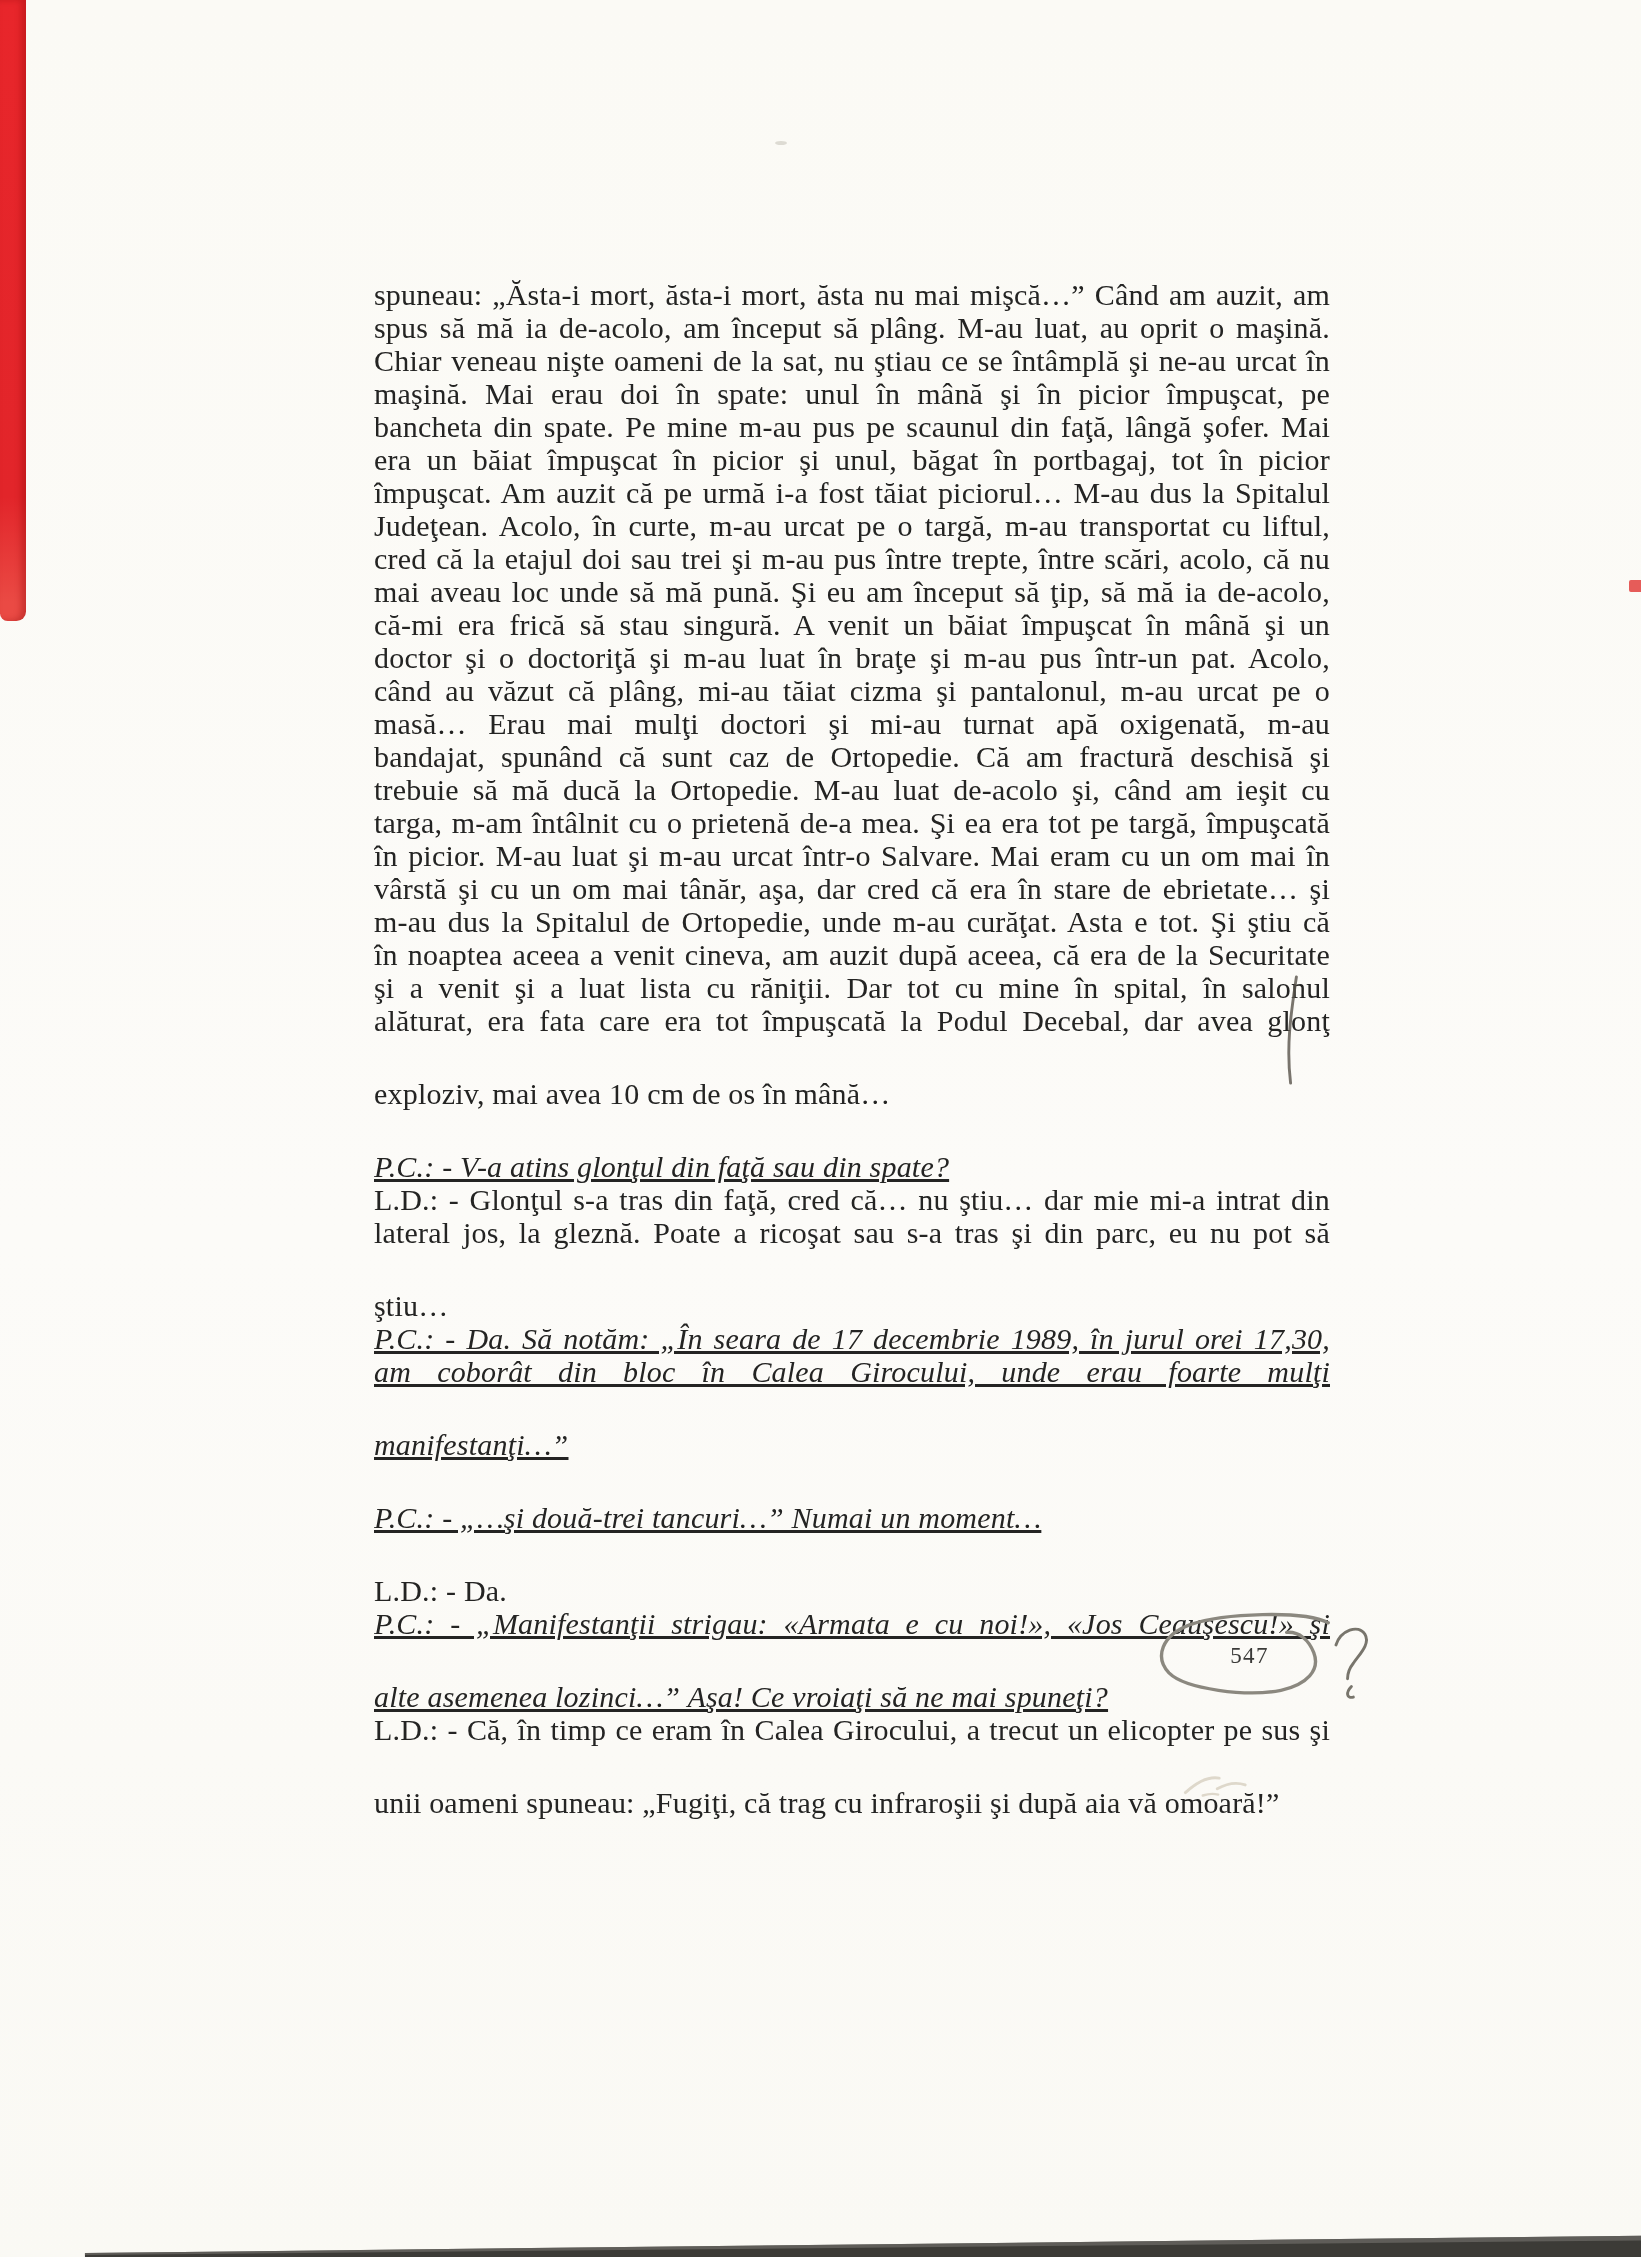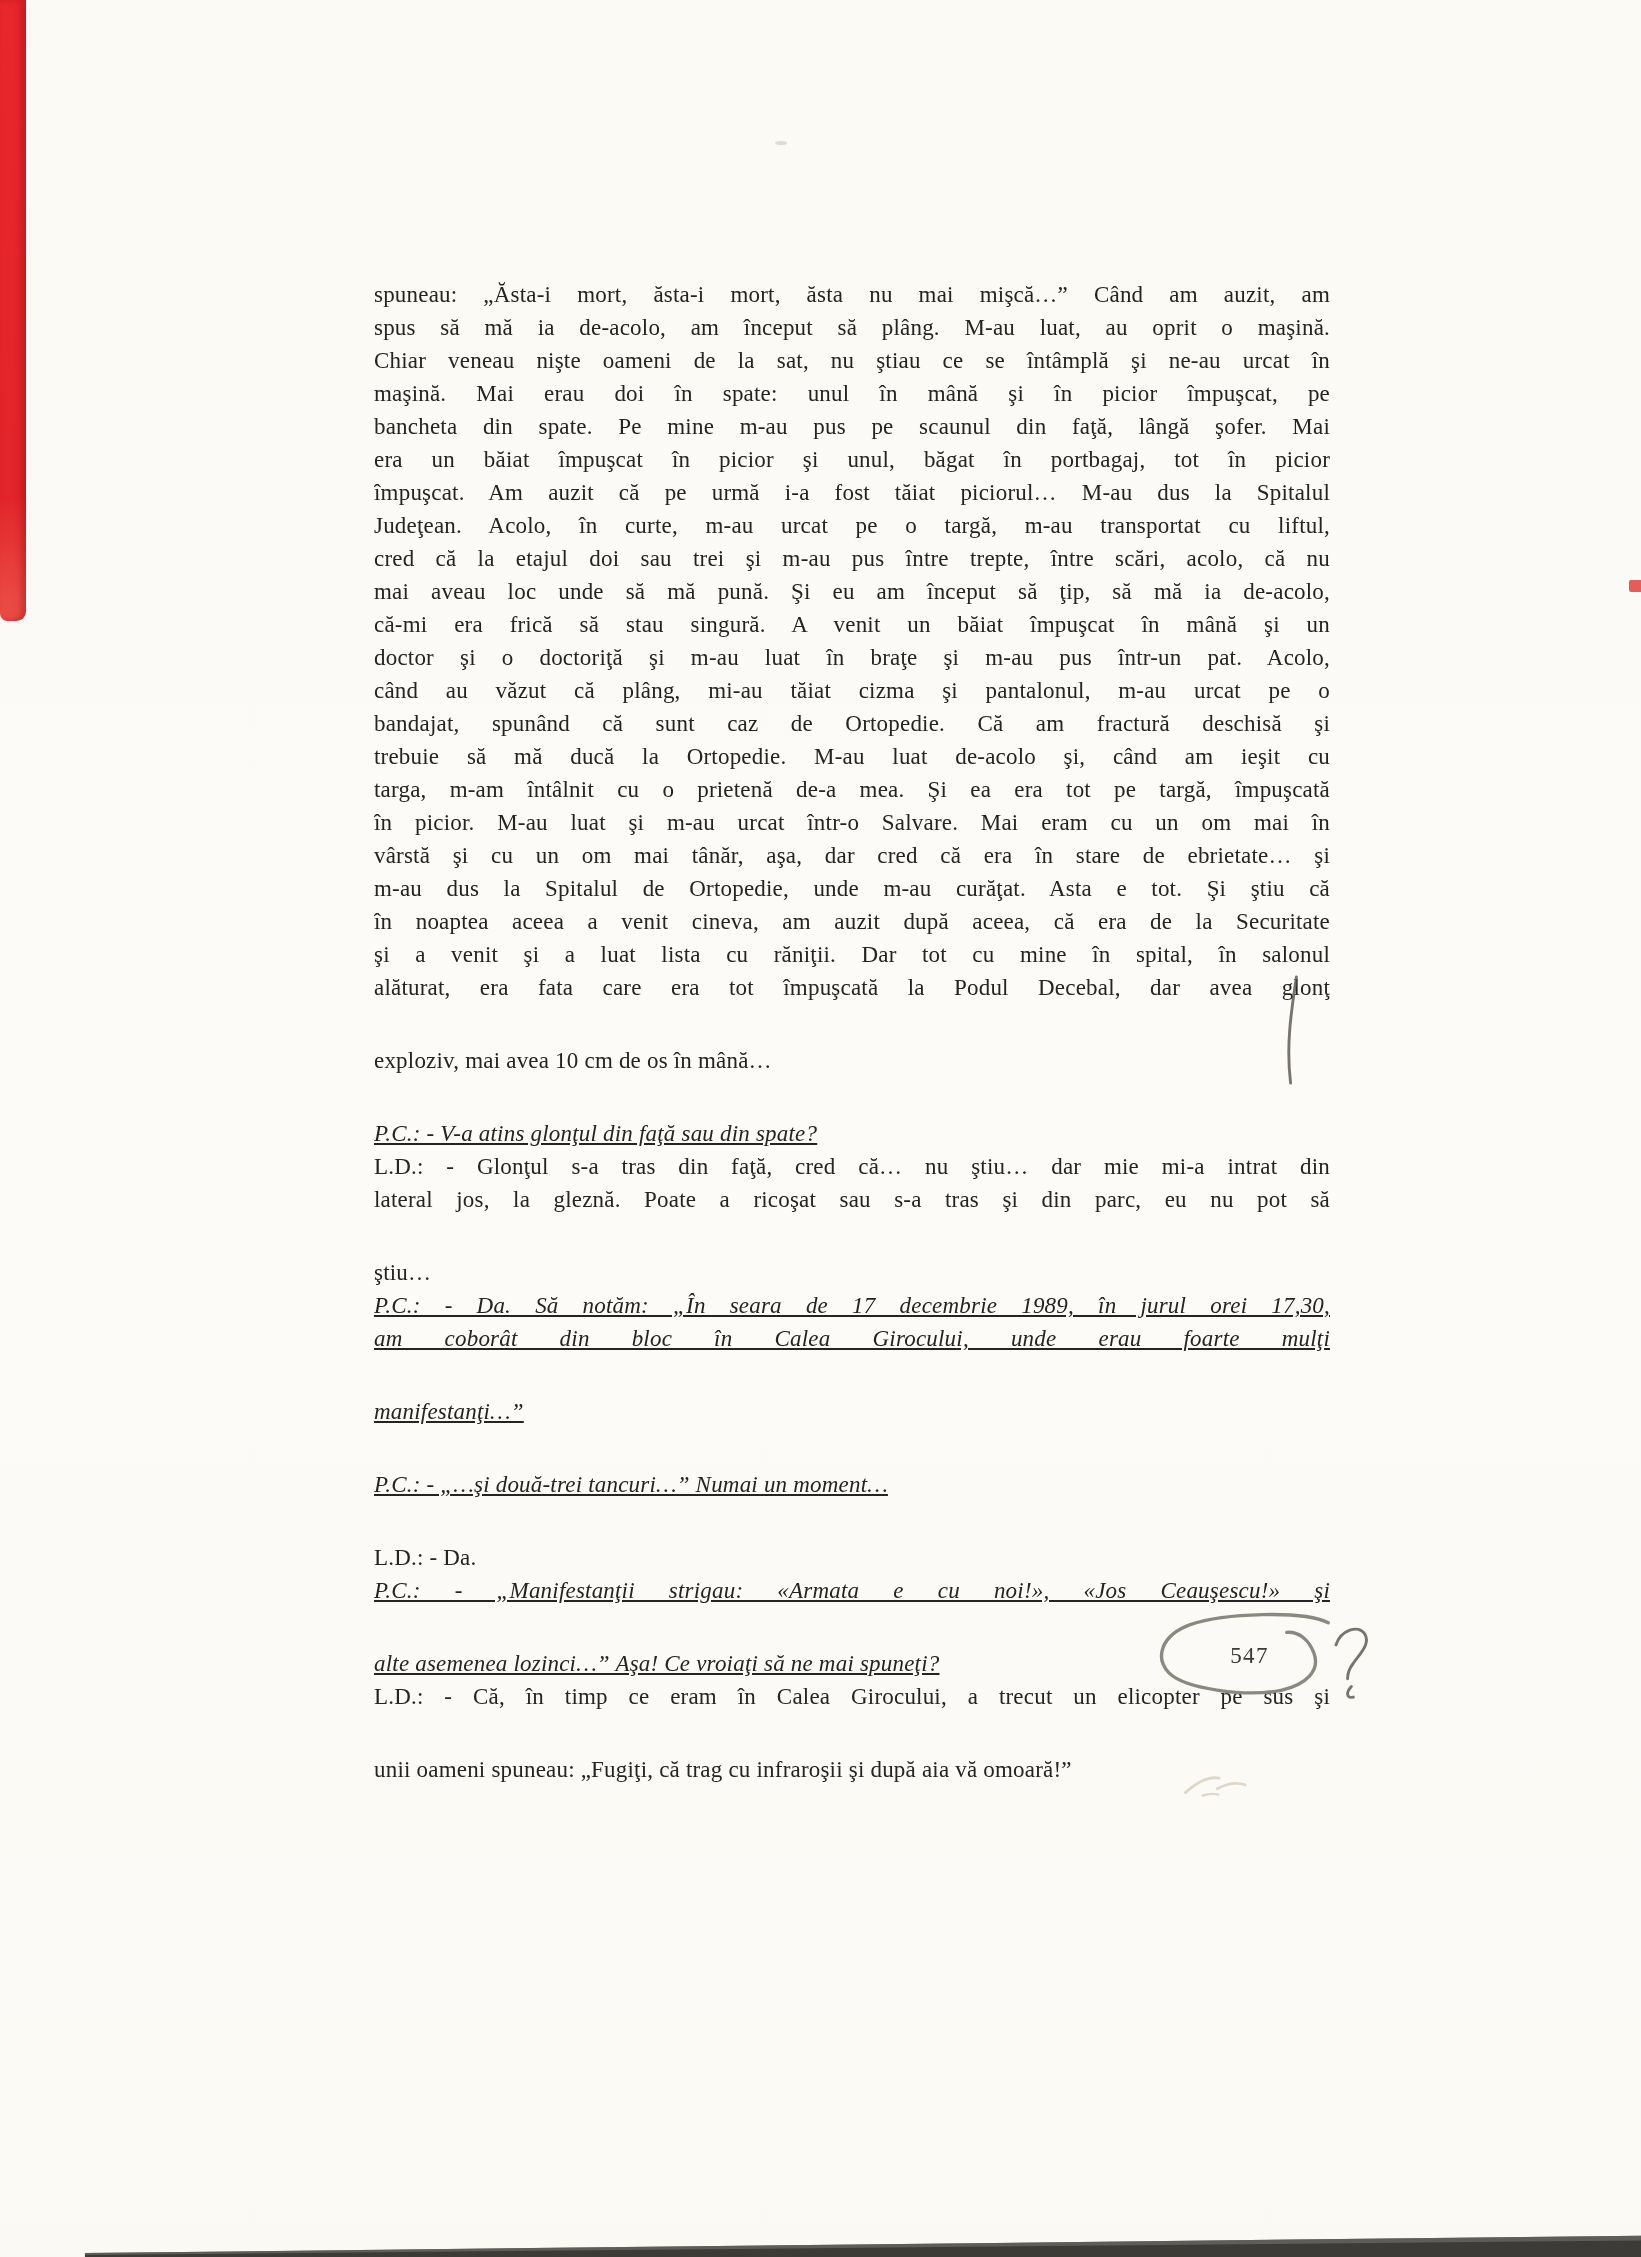--- a/index.html
+++ b/index.html
@@ -25,21 +25,21 @@
   .speck{
     position:absolute;left:775px;top:141px;width:11.6px;height:3.9px;
     background:#c9c6bd;border-radius:50%;opacity:.6;
   }
   
   .text-block{
     position:absolute;left:374px;top:278px;width:956px;
     color:#242423;
   }
   .line{
-    font-size:23px;line-height:33px;height:33px;overflow:hidden;
+    font-size:30px;line-height:33px;height:33px;overflow:hidden;
     text-align:justify;text-align-last:justify;text-justify:inter-word;
     letter-spacing:0.2px;
   }
   .line.ragged{text-align-last:left;margin-top:40px;}
   .line.it{font-style:italic;text-decoration:underline;}
   
   .pagenum{
     position:absolute;left:1213px;top:1643px;width:73px;
     text-align:center;font-size:23px;color:#3a3a38;letter-spacing:1.4px;
   }
@@ -64,20 +64,21 @@
       <div class="line">maşină. Mai erau doi în spate: unul în mână şi în picior împuşcat, pe</div>
       <div class="line">bancheta din spate. Pe mine m-au pus pe scaunul din faţă, lângă şofer. Mai</div>
       <div class="line">era un băiat împuşcat în picior şi unul, băgat în portbagaj, tot în picior</div>
       <div class="line">împuşcat. Am auzit că pe urmă i-a fost tăiat piciorul… M-au dus la Spitalul</div>
       <div class="line">Judeţean. Acolo, în curte, m-au urcat pe o targă, m-au transportat cu liftul,</div>
       <div class="line">cred că la etajul doi sau trei şi m-au pus între trepte, între scări, acolo, că nu</div>
       <div class="line">mai aveau loc unde să mă pună. Şi eu am început să ţip, să mă ia de-acolo,</div>
       <div class="line">că-mi era frică să stau singură. A venit un băiat împuşcat în mână şi un</div>
       <div class="line">doctor şi o doctoriţă şi m-au luat în braţe şi m-au pus într-un pat. Acolo,</div>
       <div class="line">când au văzut că plâng, mi-au tăiat cizma şi pantalonul, m-au urcat pe o</div>
+      <div class="line">masă… Erau mai mulţi doctori şi mi-au turnat apă oxigenată, m-au</div>
       <div class="line">bandajat, spunând că sunt caz de Ortopedie. Că am fractură deschisă şi</div>
       <div class="line">trebuie să mă ducă la Ortopedie. M-au luat de-acolo şi, când am ieşit cu</div>
       <div class="line">targa, m-am întâlnit cu o prietenă de-a mea. Şi ea era tot pe targă, împuşcată</div>
       <div class="line">în picior. M-au luat şi m-au urcat într-o Salvare. Mai eram cu un om mai în</div>
       <div class="line">vârstă şi cu un om mai tânăr, aşa, dar cred că era în stare de ebrietate… şi</div>
       <div class="line">m-au dus la Spitalul de Ortopedie, unde m-au curăţat. Asta e tot. Şi ştiu că</div>
       <div class="line">în noaptea aceea a venit cineva, am auzit după aceea, că era de la Securitate</div>
       <div class="line">şi a venit şi a luat lista cu răniţii. Dar tot cu mine în spital, în salonul</div>
       <div class="line">alăturat, era fata care era tot împuşcată la Podul Decebal, dar avea glonţ</div>
       <div class="line ragged">exploziv, mai avea 10 cm de os în mână…</div>

